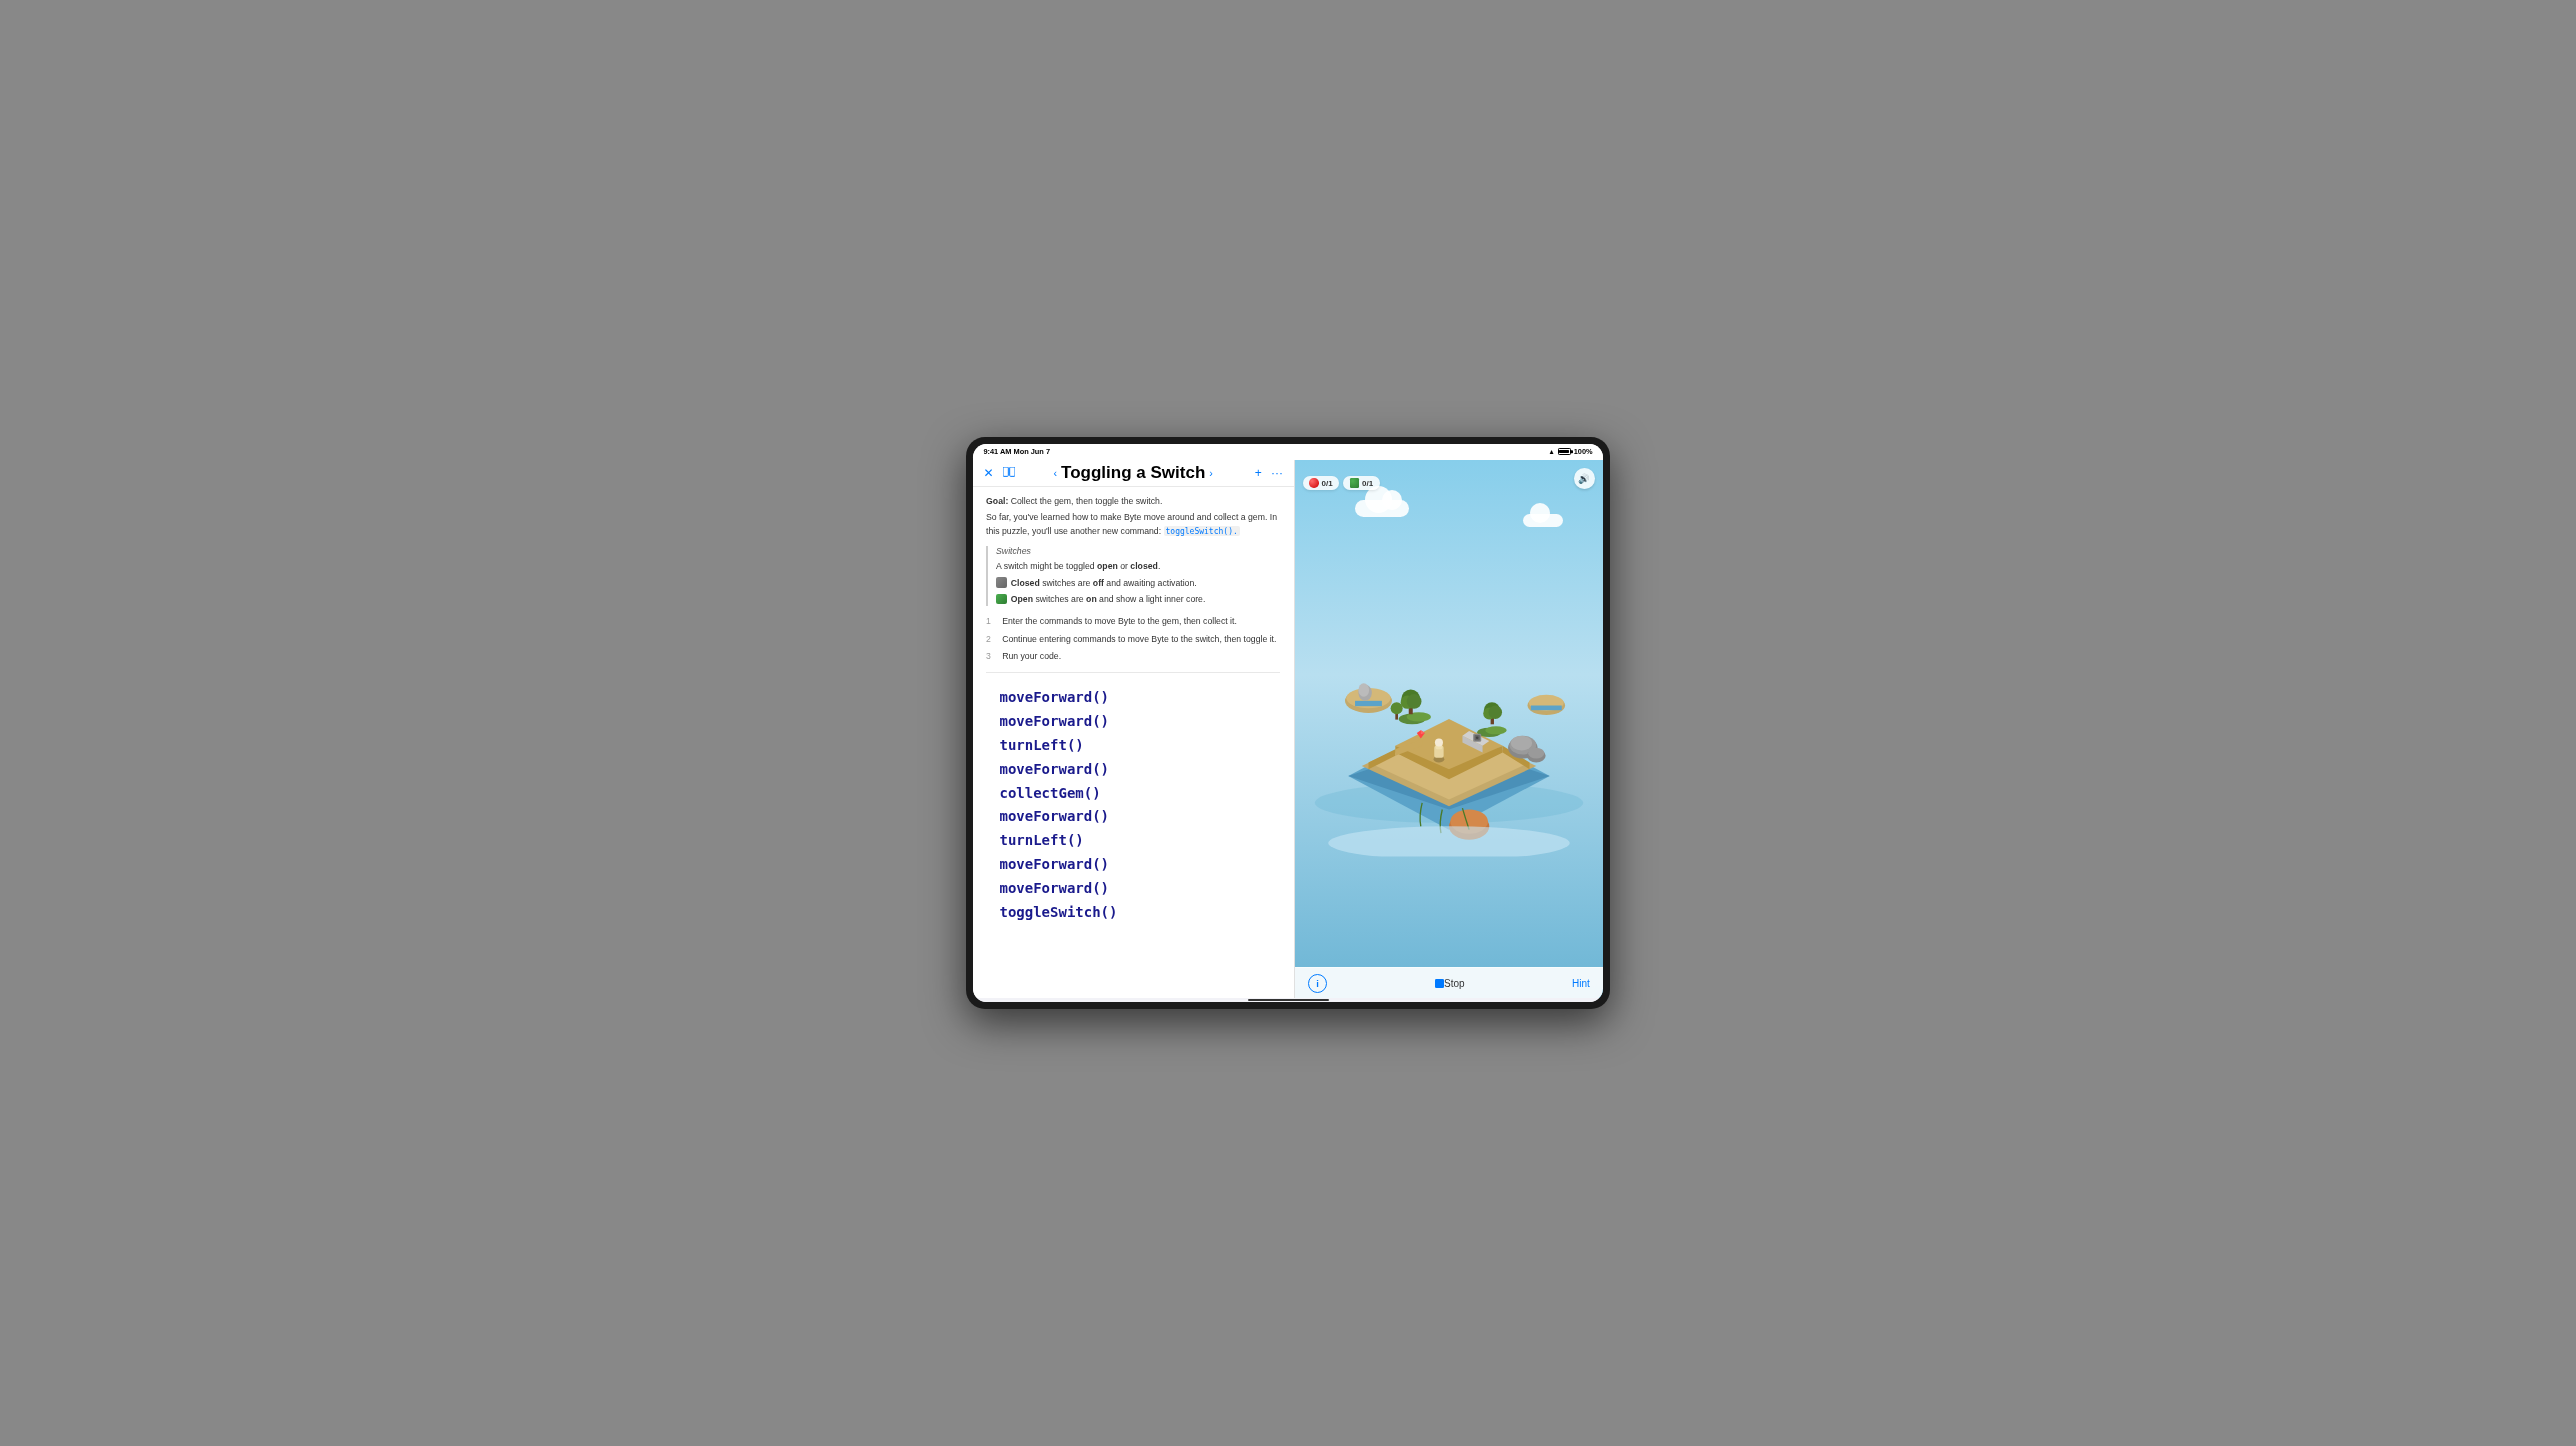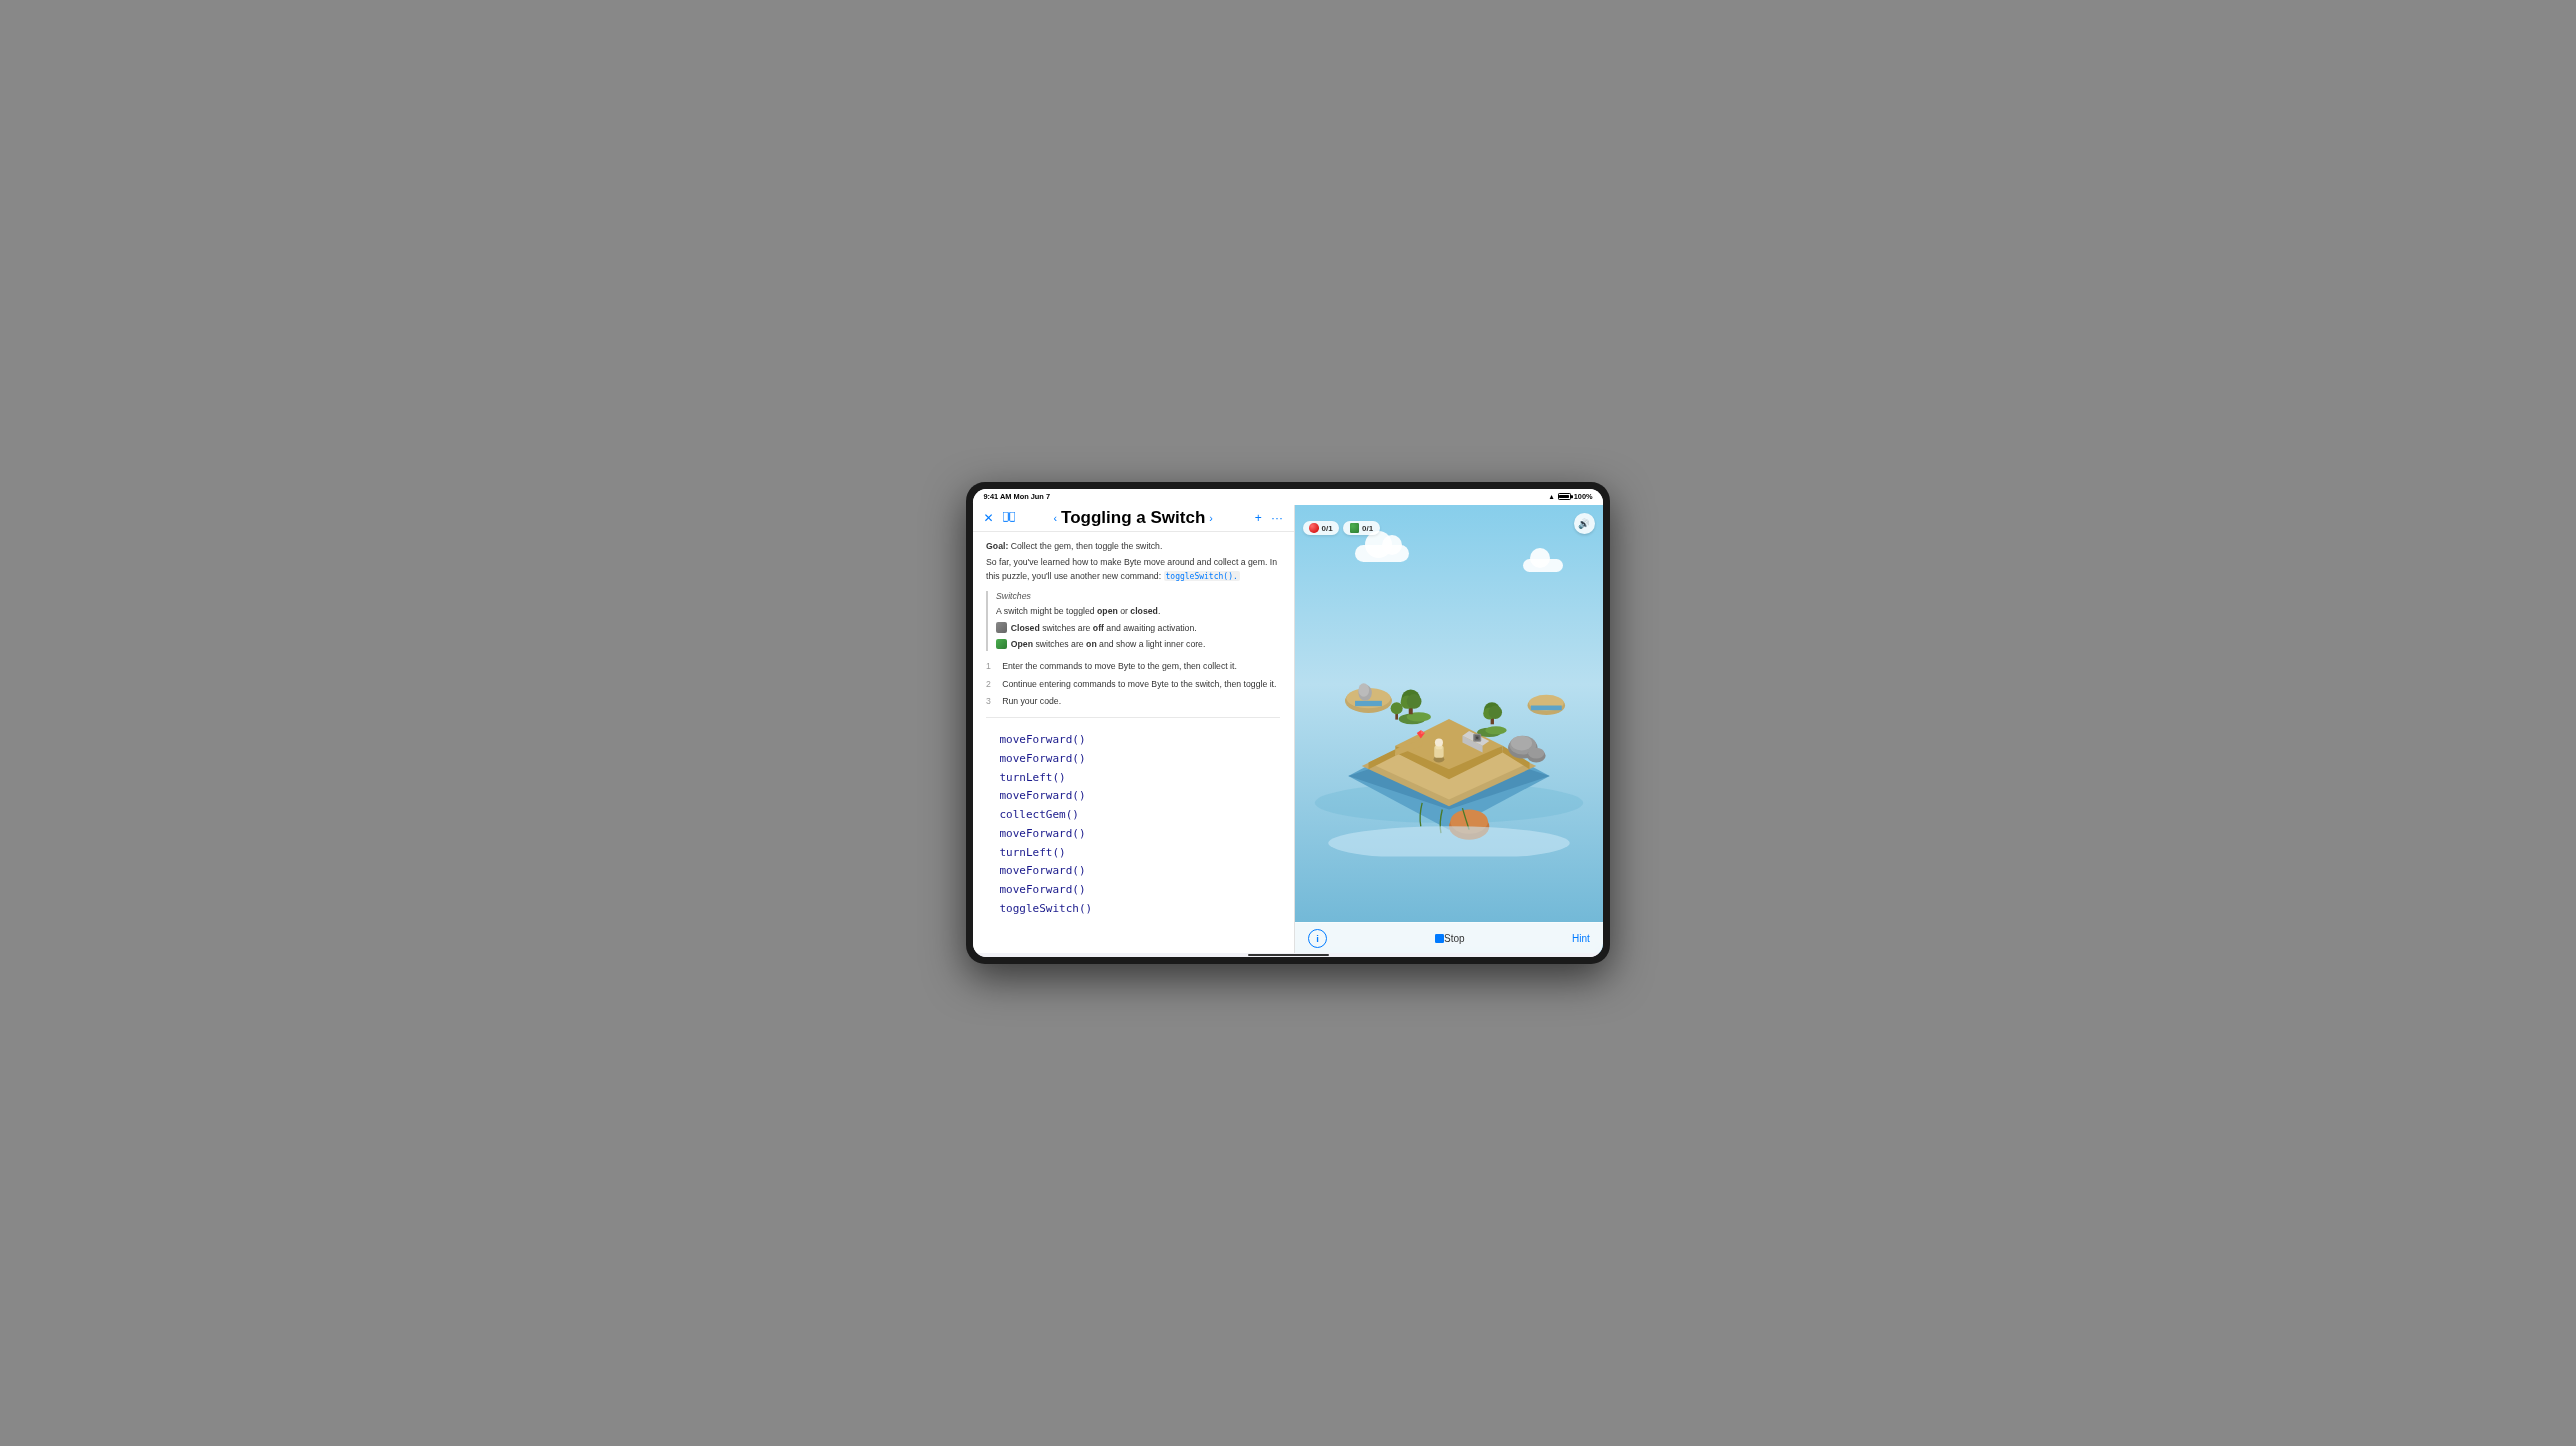--- a/index.html
+++ b/index.html
@@ -6,21 +6,21 @@
     body {
       background: #888;
       display: flex;
       align-items: center;
       justify-content: center;
       min-height: 100vh;
       font-family: -apple-system, BlinkMacSystemFont, 'SF Pro Text', 'Helvetica Neue', sans-serif;
     }
     .device {
       width: 644px;
-      height: 482px;
+      height: 572px;
       background: #1a1a1a;
       border-radius: 19px;
       padding: 6.7px;
       box-shadow: 0 13.4px 40px rgba(0,0,0,0.6);
       position: relative;
     }
     .screen {
       width: 100%;
       height: 100%;
       background: #f2f2f7;
@@ -199,23 +199,24 @@
     }
     .divider {
       border: none;
       border-top: 0.7px solid #e8e8e8;
       margin: 2.7px 0 6.7px 0;
     }
     
     .code-editor {
       padding: 6.7px 13.4px;
       font-family: 'SF Mono', 'Menlo', 'Monaco', monospace;
-      font-size: 11px;
+      font-size: 14px;
       color: #333;
       line-height: 1.7;
+      font-weight: bold;
     }
     .code-line {
       display: block;
       color: #1a1a8c;
     }
     
     .right-panel {
       flex: 1;
       background: linear-gradient(180deg, #87CEEB 0%, #b8dff0 40%, #6ab4d4 100%);
       position: relative;

